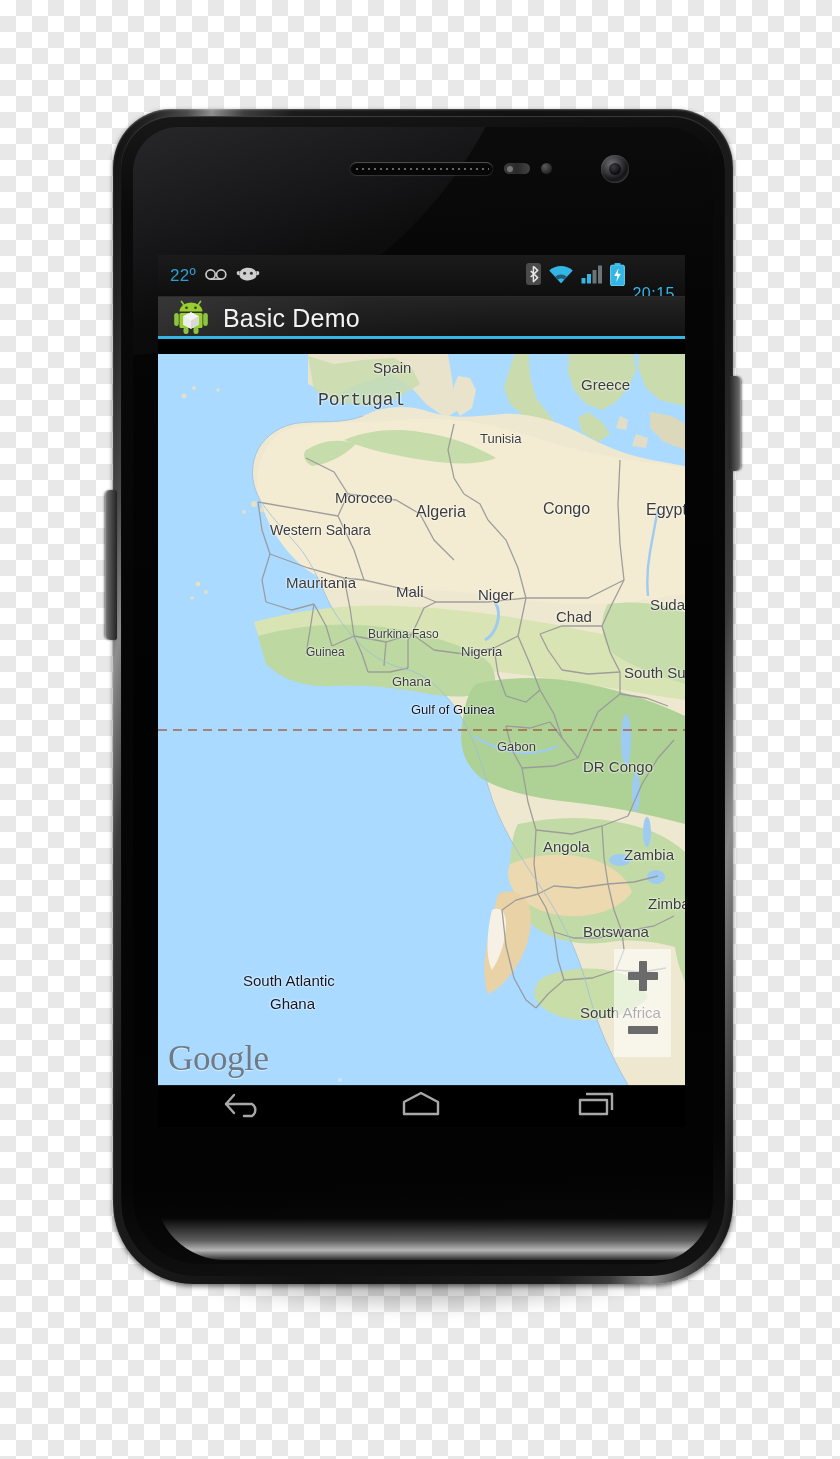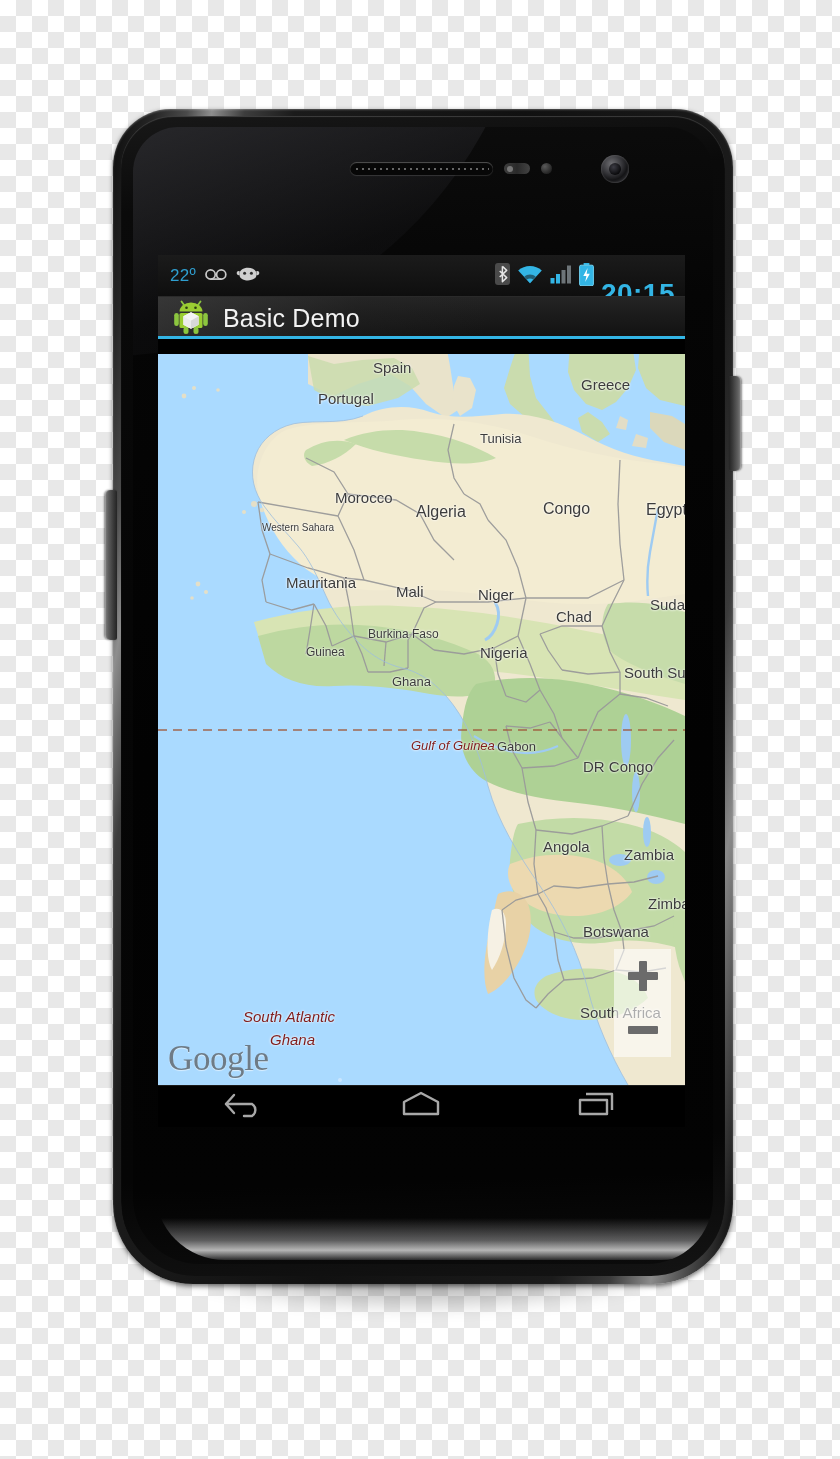--- a/index.html
+++ b/index.html
@@ -115,21 +115,21 @@
 
   
   .statusbar{
     position:absolute;left:0;top:0;width:100%;height:42px;
     background:linear-gradient(180deg,#1b1b1b 0%,#141414 55%,#0e0e0e 100%);
     display:flex;align-items:center;color:#33b5e5;
   }
   .sb-left{display:flex;align-items:center;gap:9px;padding-left:12px;}
   .sb-temp{font-size:17px;color:#2f9fd0;letter-spacing:.3px;}
   .sb-right{margin-left:auto;display:flex;align-items:center;gap:7px;padding-right:10px;}
-  .sb-clock{font-size:28px;color:#33b5e5;letter-spacing:.5px;font-weight:700;margin-top:36px;}
+  .sb-clock{font-size:16px;color:#33b5e5;letter-spacing:.5px;font-weight:400;margin-top:36px;}
   .statusbar::after{
     content:"";position:absolute;left:0;right:0;bottom:0;height:1px;background:#2a2a2a;
   }
 
   
   .actionbar{
     position:absolute;left:0;top:42px;width:100%;height:42px;
     background:linear-gradient(180deg,#242424 0%,#1c1c1c 40%,#111 100%);
     display:flex;align-items:center;padding-left:13px;box-sizing:border-box;
   }
@@ -150,21 +150,21 @@
     position:absolute;left:0;top:99px;width:527px;height:731px;
     background:#aadaff;overflow:hidden;
   }
   .map-svg{position:absolute;left:0;top:0;}
   .map-label{
     position:absolute;font-family:"Liberation Sans",sans-serif;
     color:#3c3c3c;white-space:nowrap;font-size:14px;
     text-shadow:0 0 2px rgba(255,255,255,.95),0 0 3px rgba(255,255,255,.8);
   }
   .map-label.ocean{
-    color:#7f1d1d;font-style:italic;margin-top:36px;
+    color:#0f172a;
   }
   .google-logo{
     position:absolute;left:10px;bottom:6px;
     font-family:"Liberation Serif",serif;font-size:35px;color:#6e7b86;
     letter-spacing:-.4px;text-shadow:0 1px 1px rgba(255,255,255,.6);
   }
   .zoom-ctrl{
     position:absolute;right:14px;bottom:28px;width:57px;height:108px;
   }
   .zoom-btn{
@@ -496,36 +496,36 @@
                  C214,302 228,310 244,314 C262,318 280,330 296,352
                  C312,374 322,402 330,432 C340,468 360,500 382,532
                  C402,562 420,596 430,636 C438,668 452,700 470,731" fill="none" stroke="#9dbedd" stroke-width="1" opacity=".8"></path>
 
         <line x1="0" y1="376" x2="527" y2="376" stroke="#a05a3c" stroke-width="1.6" stroke-dasharray="9 6" opacity=".9"></line>
       </g>
     </svg>
 
     <div>
         <div class="map-label" style="left: 215px; top: 5px; font-size: 15px;">Spain</div>
-        <div class="map-label" style="left: 160px; top: 36px; font-size: 15px;">Portugal</div>
+        <div class="map-label" style="left: 160px; top: 36px; font-size: 18px; font-family: Liberation Mono, monospace;">Portugal</div>
         <div class="map-label" style="left: 423px; top: 22px; font-size: 15px;">Greece</div>
         <div class="map-label" style="left: 322px; top: 77px; font-size: 13px;">Tunisia</div>
         <div class="map-label" style="left: 177px; top: 100px; font-size: 15px; margin-top: 35px;">Morocco</div>
         <div class="map-label" style="left: 258px; top: 136px; font-size: 16px; margin-top: 13px;">Algeria</div>
         <div class="map-label" style="left: 385px; top: 146px; font-size: 16px;">Congo</div>
         <div class="map-label" style="left: 488px; top: 147px; font-size: 16px;">Egypt</div>
-        <div class="map-label" style="left: 104px; top: 168px; font-size: 10px;">Western Sahara</div>
+        <div class="map-label" style="left: 104px; top: 168px; font-size: 14px; padding-left: 8px;">Western Sahara</div>
         <div class="map-label" style="left: 128px; top: 220px; font-size: 15px;">Mauritania</div>
         <div class="map-label" style="left: 238px; top: 229px; font-size: 15px;">Mali</div>
         <div class="map-label" style="left: 320px; top: 232px; font-size: 15px;">Niger</div>
         <div class="map-label" style="left: 492px; top: 242px; font-size: 15px;">Suda</div>
         <div class="map-label" style="left: 398px; top: 254px; font-size: 15px;">Chad</div>
         <div class="map-label" style="left: 210px; top: 273px; font-size: 12px;">Burkina Faso</div>
         <div class="map-label" style="left: 148px; top: 291px; font-size: 12px;">Guinea</div>
-        <div class="map-label" style="left: 303px; top: 290px; font-size: 15px; margin-left: 19px;">Nigeria</div>
+        <div class="map-label" style="left: 303px; top: 290px; font-size: 13px;">Nigeria</div>
         <div class="map-label" style="left: 466px; top: 310px; font-size: 15px;">South Su</div>
         <div class="map-label" style="left: 234px; top: 320px; font-size: 13px;">Ghana</div>
         <div class="map-label ocean" style="left: 253px; top: 348px; font-size: 13px;">Gulf of Guinea</div>
         <div class="map-label" style="left: 339px; top: 385px; font-size: 13px;">Gabon</div>
         <div class="map-label" style="left: 425px; top: 404px; font-size: 15px;">DR Congo</div>
         <div class="map-label" style="left: 385px; top: 484px; font-size: 15px;">Angola</div>
         <div class="map-label" style="left: 466px; top: 492px; font-size: 15px;">Zambia</div>
         <div class="map-label" style="left: 490px; top: 541px; font-size: 15px;">Zimbab</div>
         <div class="map-label" style="left: 425px; top: 569px; font-size: 15px;">Botswana</div>
         <div class="map-label" style="left: 422px; top: 650px; font-size: 15px;">South Africa</div>

